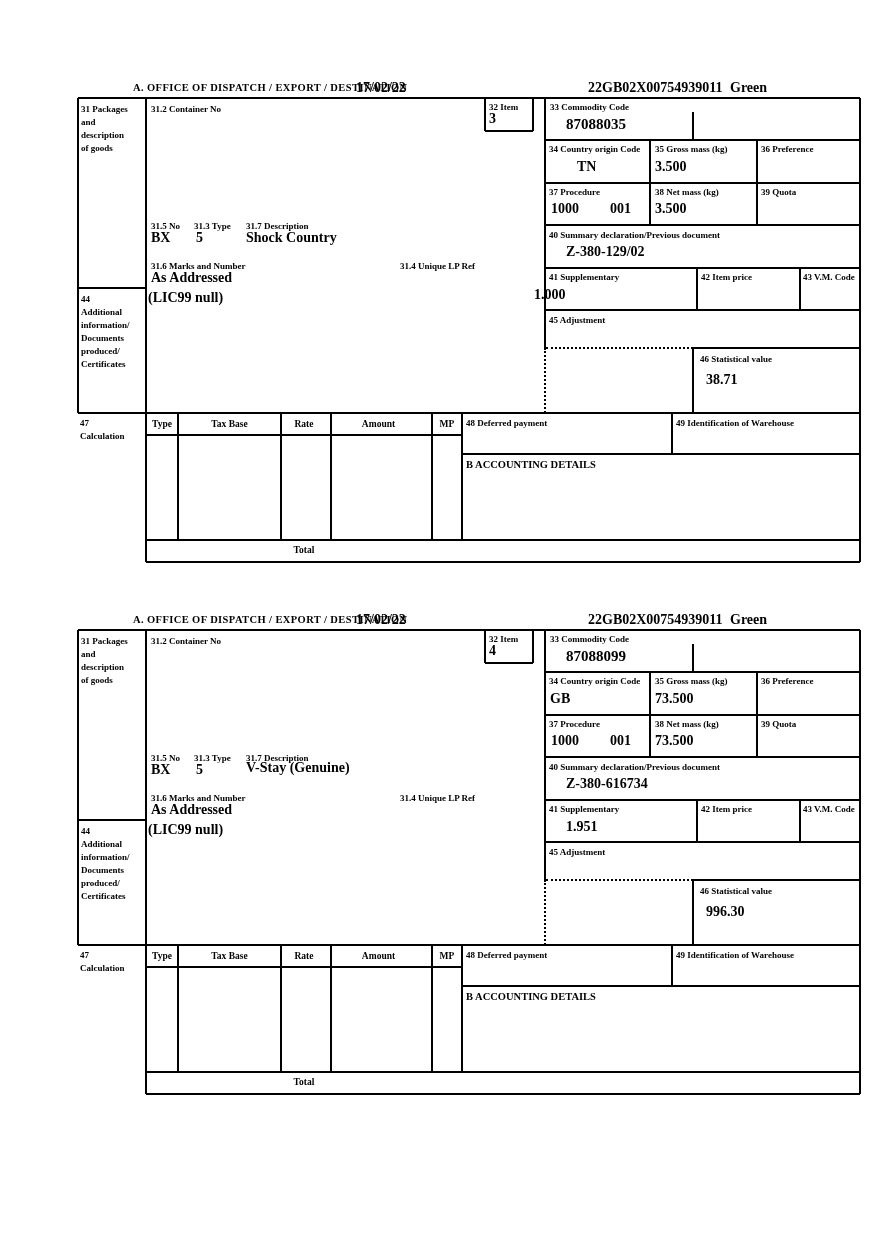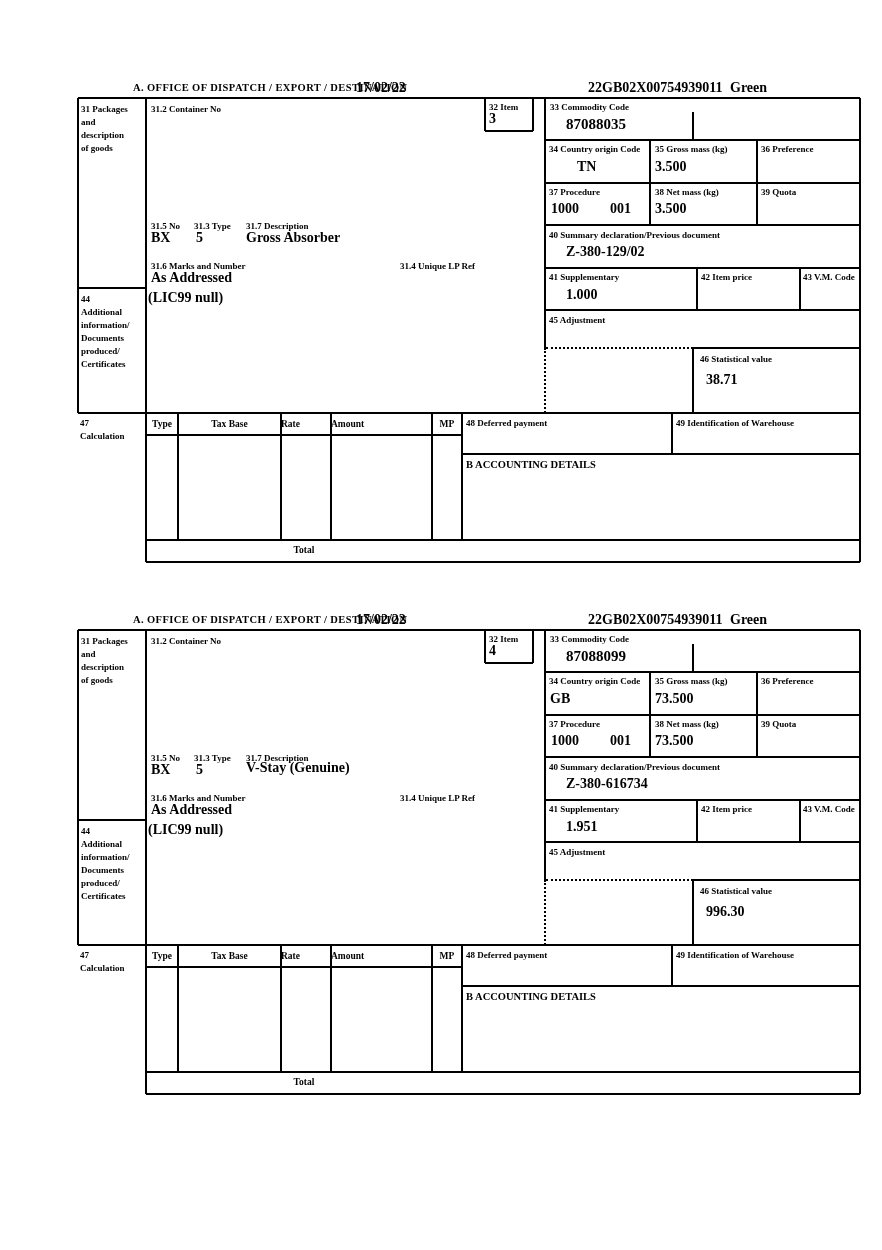--- a/index.html
+++ b/index.html
@@ -8,21 +8,21 @@
   .block{position:absolute;left:0;width:882px;height:482px;}
   .t{position:absolute;white-space:pre-line;color:#000;}
   .lbl{font:bold 9px "Liberation Serif",serif;line-height:13px;}
   .val{font:bold 14px "Liberation Serif",serif;line-height:15px;}
   .val-lg{font:bold 15px "Liberation Serif",serif;line-height:16px;}
   .hdr{font:bold 10.5px "Liberation Serif",serif;letter-spacing:.4px;margin-left:48px;}
   .hval{font:bold 14px "Liberation Serif",serif;}
   .colhdr{font:bold 9.5px "Liberation Serif",serif;}
   .bacc{font:bold 10.5px "Liberation Serif",serif;}
   .ctr{text-align:center;}
-  .rgt{text-align:left;}
+  .rgt{text-align:center;}
   .hl{position:absolute;height:2px;background:#000;}
   .vl{position:absolute;width:2px;background:#000;}
   .hl.dot{background:none;border-top:2px dotted #000;height:0;}
   .vl.dot{background:none;border-left:2px dotted #000;width:0;}
 </style>
 </head>
 <body>
 
 <div id="page">
 
@@ -54,34 +54,34 @@
     <div class="t val" style="left:551px;top:121px">1000</div>
     <div class="t val" style="left:610px;top:121px">001</div>
     <div class="t lbl" style="left:655px;top:106px">38 Net mass (kg)</div>
     <div class="t val" style="left:655px;top:121px">3.500</div>
     <div class="t lbl" style="left:761px;top:106px">39 Quota</div>
 
     <div class="t lbl" style="left:549px;top:149px">40 Summary declaration/Previous document</div>
     <div class="t val" style="left:566px;top:164px">Z-380-129/02</div>
 
     <div class="t lbl" style="left:549px;top:191px">41 Supplementary</div>
-    <div class="t val" style="left:566px;top:207px">1.000</div>
+    <div class="t val" style="left:534px;top:207px">1.000</div>
     <div class="t lbl" style="left:701px;top:191px">42 Item price</div>
     <div class="t lbl" style="left:803px;top:191px">43 V.M. Code</div>
 
     <div class="t lbl" style="left:549px;top:234px">45 Adjustment</div>
     <div class="t lbl" style="left:700px;top:273px">46 Statistical value</div>
     <div class="t val" style="left:706px;top:292px">38.71</div>
 
     <div class="t lbl" style="left:151px;top:140px">31.5 No</div>
     <div class="t lbl" style="left:194px;top:140px">31.3 Type</div>
     <div class="t lbl" style="left:246px;top:140px">31.7 Description</div>
     <div class="t val" style="left:151px;top:150px">BX</div>
     <div class="t val" style="left:196px;top:150px">5</div>
-    <div class="t val" style="left:246px;top:150px">Gross Absorber</div>
+    <div class="t val" style="left:246px;top:150px">Shock Country</div>
 
     <div class="t lbl" style="left:151px;top:180px">31.6 Marks and Number</div>
     <div class="t lbl" style="left:400px;top:180px">31.4 Unique LP Ref</div>
     <div class="t val" style="left:151px;top:190px">As Addressed</div>
 
     <div class="t lbl" style="left:81px;top:213px">44
 Additional
 information/
 Documents
 produced/

